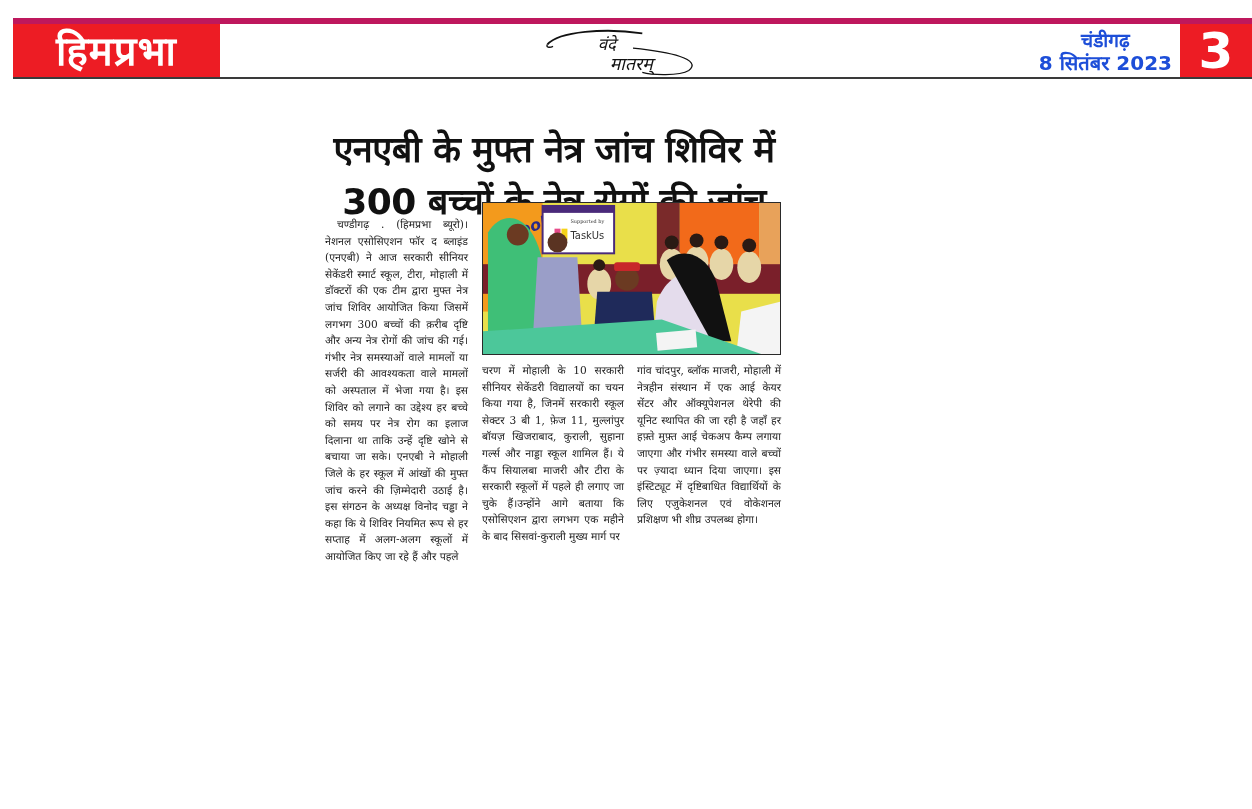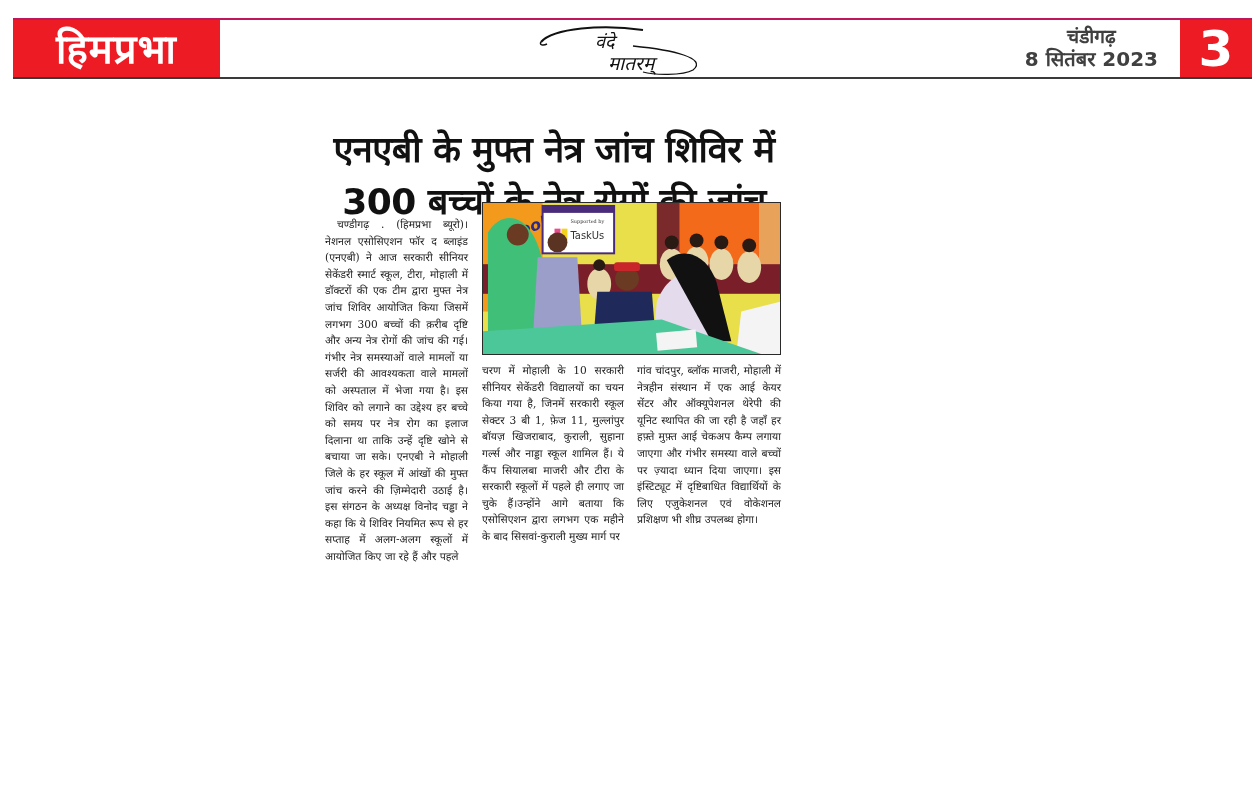--- a/index.html
+++ b/index.html
@@ -1,23 +1,23 @@
 <!DOCTYPE html>
 <html><head>
 <meta charset="utf-8">
 <style>
   html, body { margin: 0; padding: 0; background: #ffffff; }
   body { width: 1252px; height: 809px; position: relative; overflow: hidden; font-family: "DejaVu Sans", sans-serif; color: #1a1a1a; }
 
-  .masthead { position: absolute; left: 13px; top: 18px; width: 1239px; height: 61px; border-top: 2px solid #be185d; border-bottom: 2px solid #3a3a3a; box-sizing: border-box; }
+  .masthead { position: absolute; left: 13px; top: 18px; width: 1239px; height: 61px; border-top: 6px solid #be185d; border-bottom: 2px solid #3a3a3a; box-sizing: border-box; }
   .brand-box { position: absolute; left: 0; top: 0; width: 207px; height: 100%; background: #ed1c24; display: flex; align-items: center; justify-content: center; }
   .brand-name { color: #fff; font-weight: bold; font-size: 40px; letter-spacing: 1px; line-height: 1; }
   .motto { position: absolute; left: 520px; top: 0; width: 200px; height: 100%; }
   .motto svg { width: 100%; height: 100%; }
-  .edition { position: absolute; right: 94px; top: 5px; text-align: center; font-weight: bold; color: #404040; }
+  .edition { position: absolute; right: 80px; top: 5px; text-align: center; font-weight: bold; color: #1d4ed8; }
   .edition .city { font-size: 19px; line-height: 23px; display: block; }
   .edition .date { font-size: 20px; line-height: 23px; display: block; }
   .page-box { position: absolute; right: 0; top: 0; width: 72px; height: 100%; background: #ed1c24; display: flex; align-items: center; justify-content: center; }
   .page-num { color: #fff; font-family: "DejaVu Sans", sans-serif; font-weight: bold; font-size: 50px; line-height: 1; }
 
   .headline { position: absolute; left: 322px; top: 100px; width: 464px; text-align: center; font-weight: bold; color: #111; font-size: 36px; line-height: 52px; letter-spacing: -0.5px; }
   .headline span { display: block; }
 
   .col { position: absolute; font-family: "DejaVu Serif", serif; font-size: 10.6px; line-height: 16.6px; color: #222; text-align: justify; }
   .col1 { left: 325px; top: 200px; width: 143px; margin-top: 16px; }

